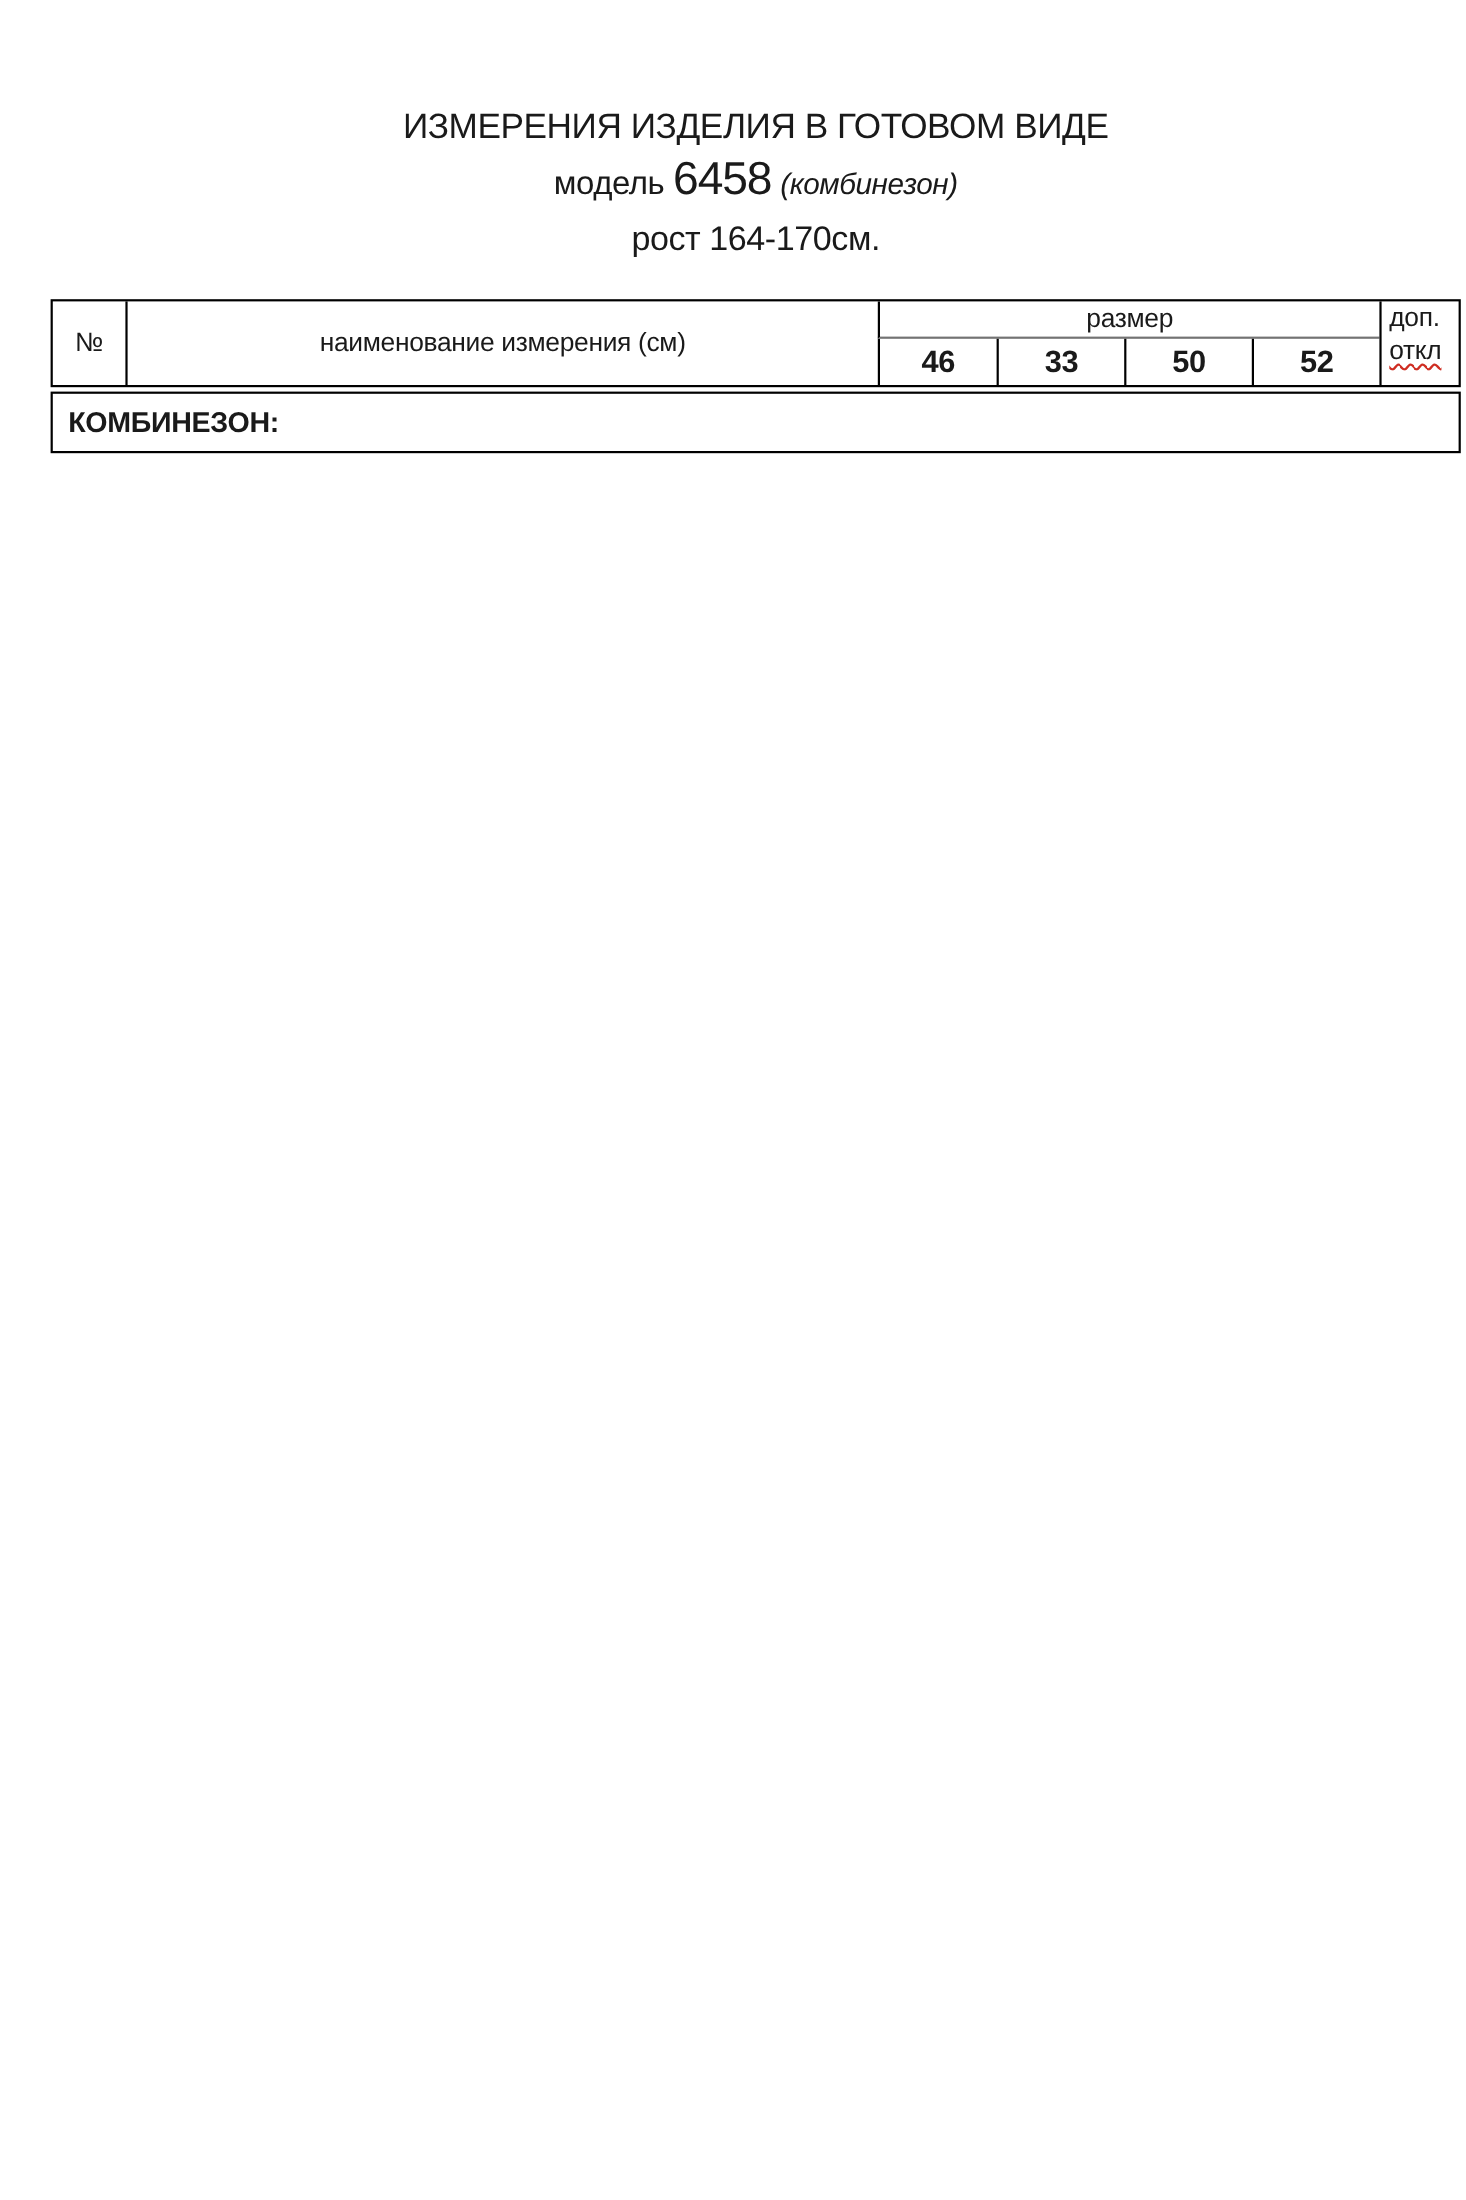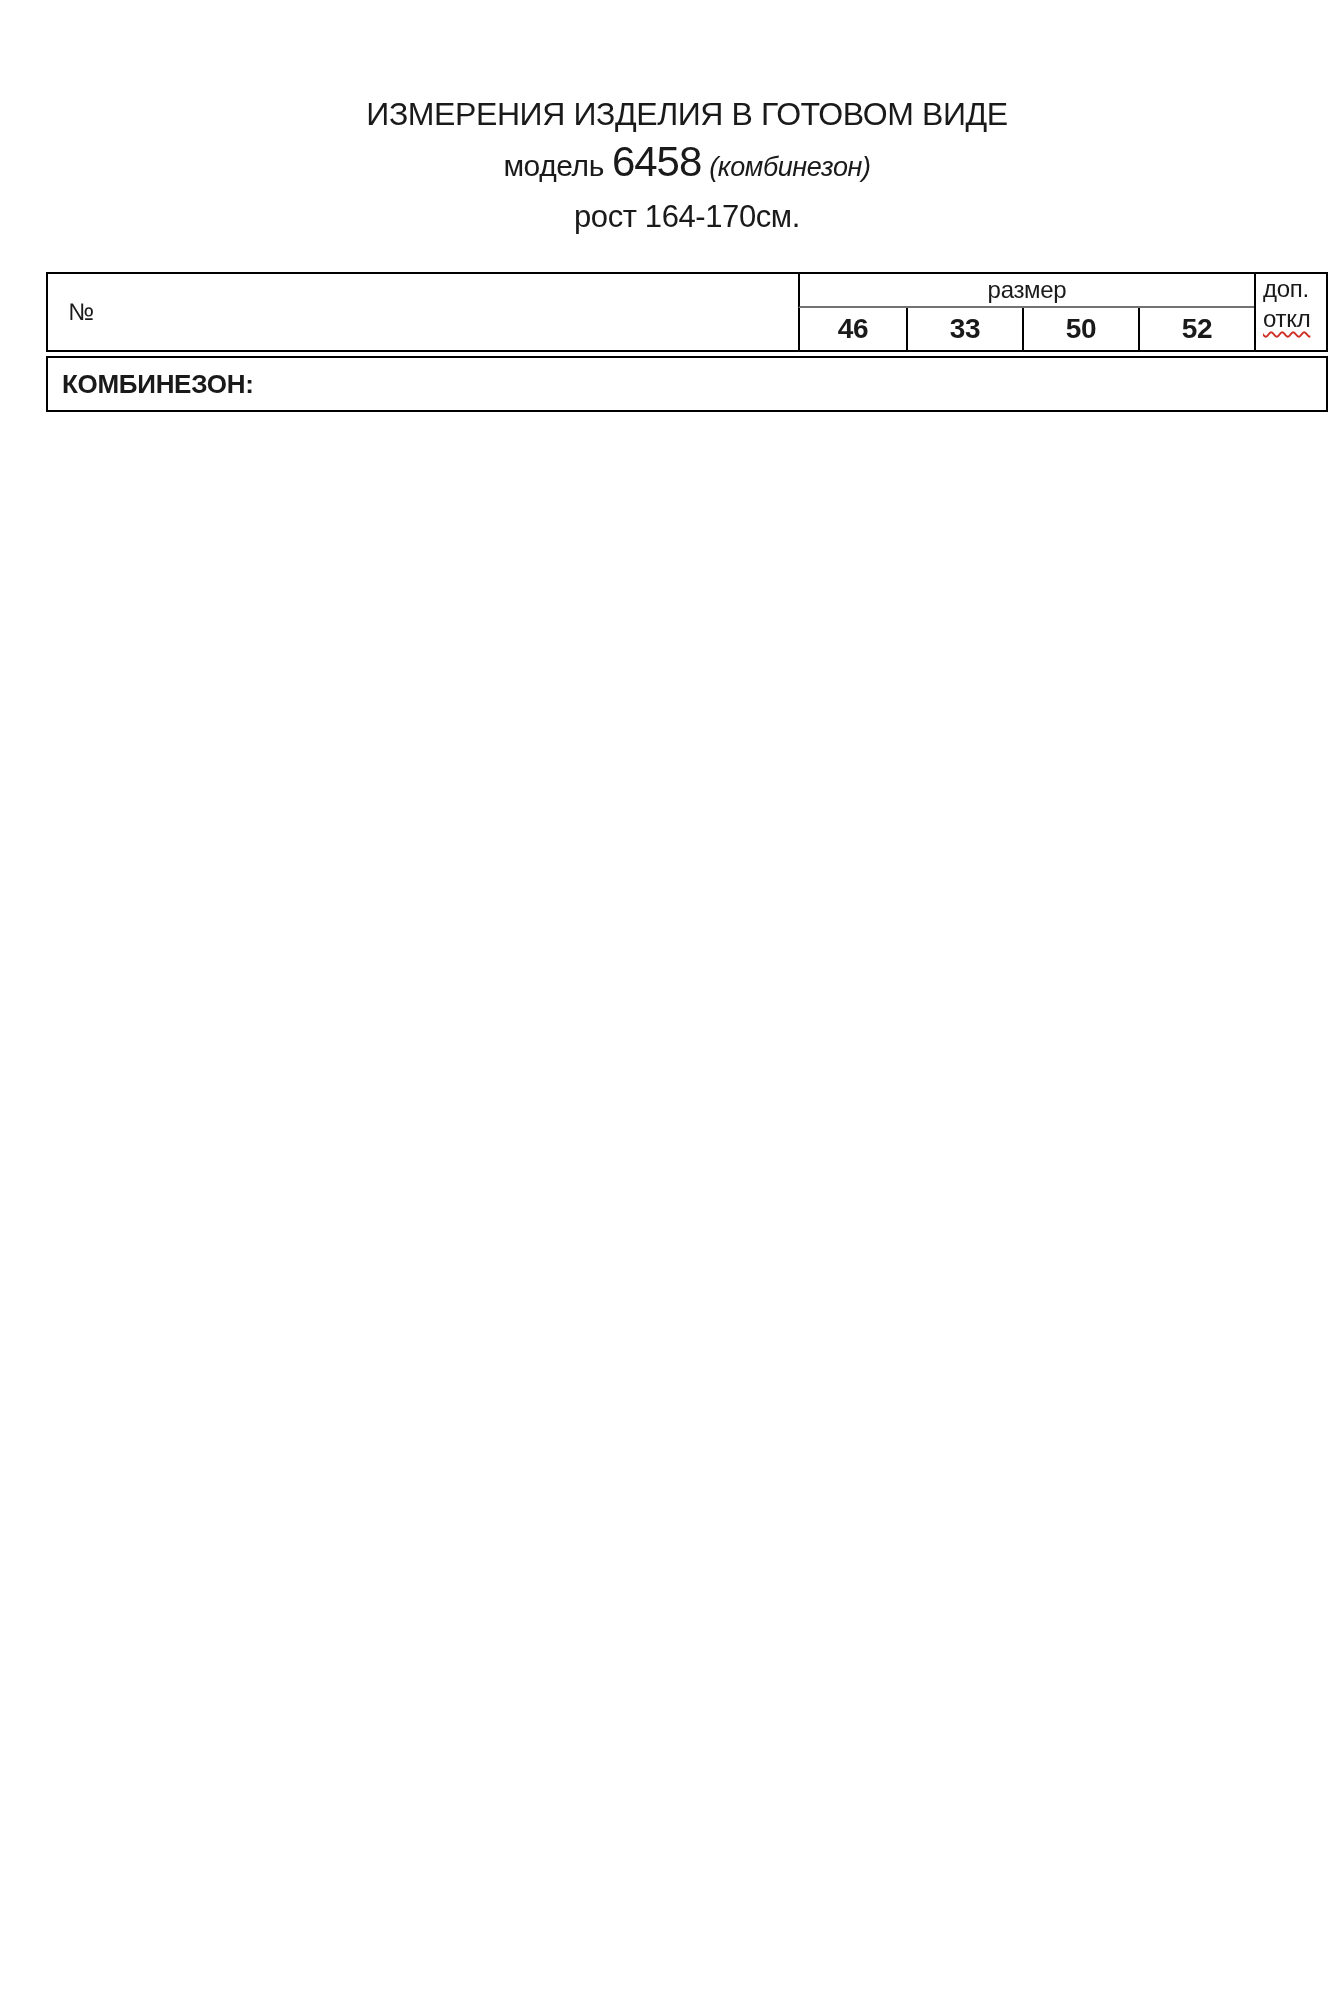--- a/index.html
+++ b/index.html
@@ -70,20 +70,21 @@
   <div class="titles">
     <div class="title-line1">ИЗМЕРЕНИЯ ИЗДЕЛИЯ В ГОТОВОМ ВИДЕ</div>
     <div class="title-line2"><span>модель </span><span class="model-no">6458</span> <span class="model-note">(комбинезон)</span></div>
     <div class="title-line3">рост 164-170см.</div>
   </div>
 
   <div class="mtable">
 
     <div class="band header-band">
       <div class="c no-left h-num">№</div>
+      <div class="c h-name">наименование измерения (см)</div>
       <div class="c h-size-group">размер</div>
       <div class="c h-size" style="grid-column:3">46</div>
       <div class="c h-size" style="grid-column:4">33</div>
       <div class="c h-size" style="grid-column:5">50</div>
       <div class="c h-size" style="grid-column:6">52</div>
       <div class="c h-tol">
         <span>доп.</span>
         <span class="squiggle">откл</span>
       </div>
     </div>

